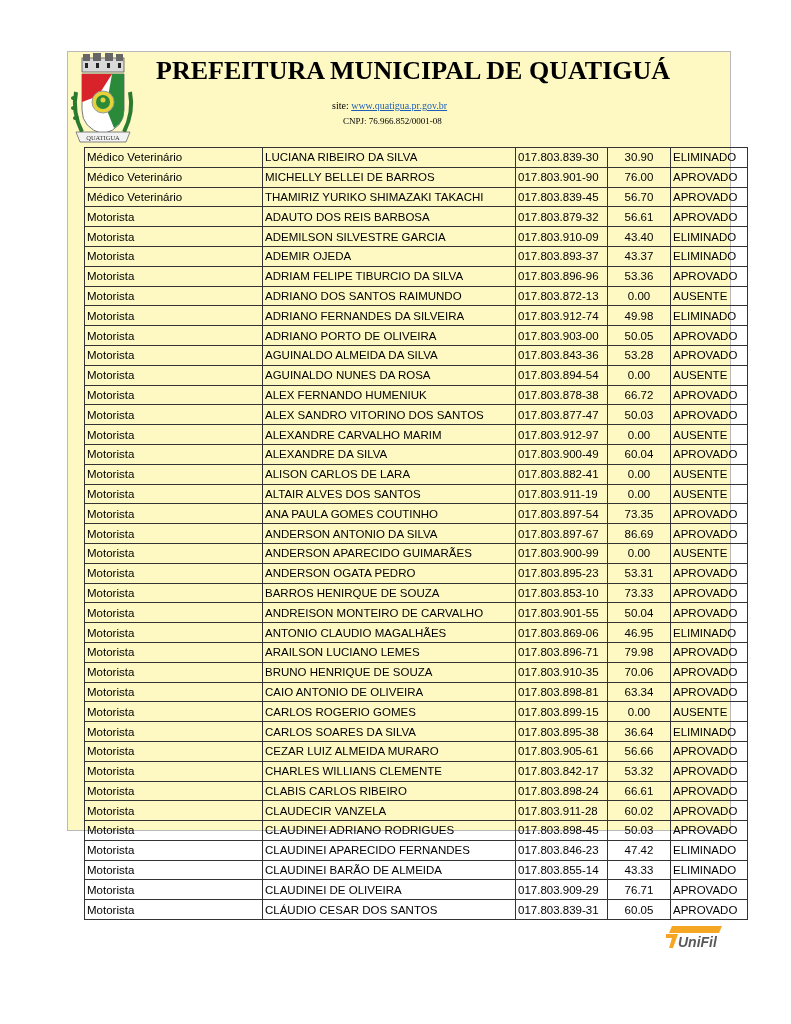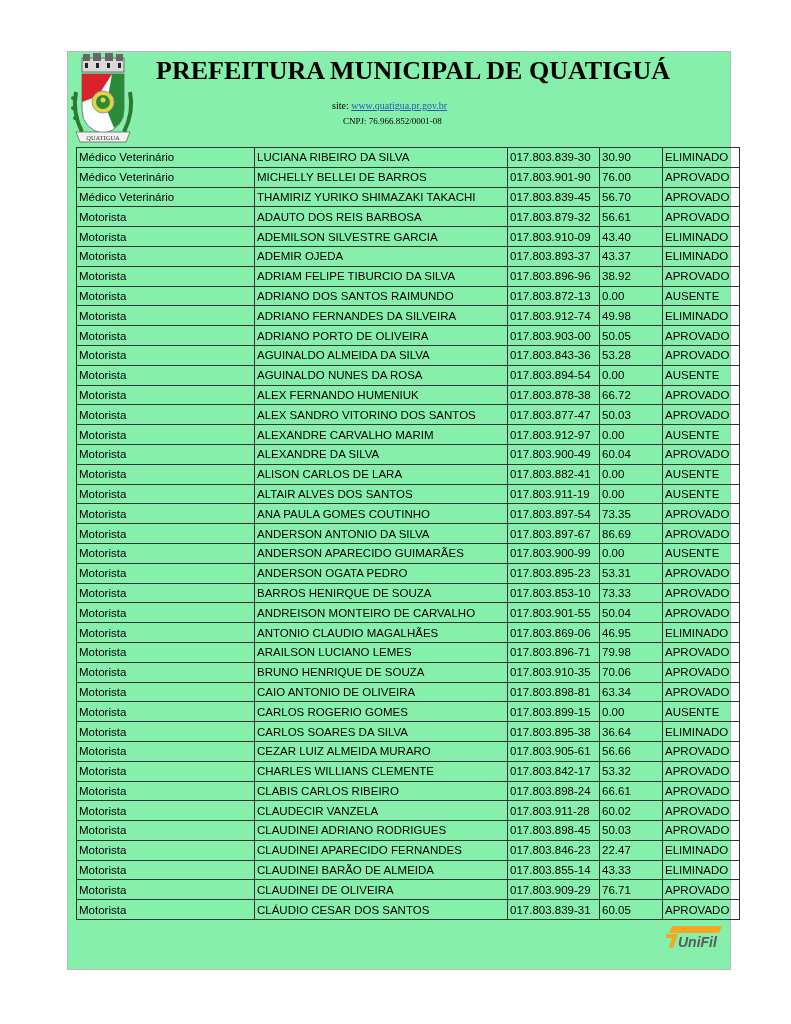--- a/index.html
+++ b/index.html
@@ -1,19 +1,19 @@
 <!DOCTYPE html>
 <html><head>
   <meta charset="utf-8">
   <style>
     html, body { margin: 0; padding: 0; background: #ffffff; }
     body { width: 791px; height: 1024px; position: relative; overflow: hidden; }
     .page {
-      position: absolute; left: 67px; top: 51px; width: 664px; height: 919px;
-      border: 1px solid #b9b9b9; box-sizing: border-box; background: #86efac;
+      position: absolute; left: 67px; top: 51px; width: 664px; height: 780px;
+      border: 1px solid #b9b9b9; box-sizing: border-box; background: #fef9c3;
     }
     .header { position: absolute; left: 0; top: 0; width: 662px; height: 95px; }
     .crest { position: absolute; left: 0px; top: 0px; width: 70px; height: 93px; }
     .title {
       position: absolute; left: 88px; top: 4px; width: 560px;
       font-family: "Liberation Serif", serif; font-weight: bold; font-size: 26px;
       color: #000; letter-spacing: 0px; white-space: nowrap; line-height: 30px;
     }
     .address {
       position: absolute; left: 120px; top: 32px; width: 540px;
@@ -25,34 +25,34 @@
       font-family: "Liberation Serif", serif; font-size: 10px; color: #000;
       white-space: nowrap; line-height: 18px;
     }
     .site a { color: #1f5fb5; text-decoration: underline; }
     .cnpj {
       position: absolute; left: 275px; top: 63px;
       font-family: Liberation Serif, serif; font-size: 9px; color: #000;
       white-space: nowrap; line-height: 12px;
     }
     table.results {
-      position: absolute; left: 8px; top: 95px; width: 663px;
+      position: absolute; left: 16px; top: 95px; width: 663px;
       border-collapse: collapse; table-layout: fixed;
       font-family: "Liberation Sans", sans-serif; font-size: 11.5px; color: #000;
     }
     table.results td {
       border: 1px solid #333; height: 18.8px; padding: 0 2px; white-space: nowrap;
       overflow: hidden; line-height: 18px;
     }
     col.c1 { width: 178px; }
     col.c2 { width: 253px; }
     col.c3 { width: 92px; }
     col.c4 { width: 63px; }
     col.c5 { width: 77px; }
-    td.score { text-align: left; }
+    td.score { text-align: center; }
     .footer-page {
       position: absolute; left: 0; top: 887px; width: 580px; text-align: center;
       font-family: "Liberation Sans", sans-serif; font-size: 10px; color: #222;
     }
     .unifil { position: absolute; left: 596px; top: 872px; width: 62px; height: 26px; }
   </style>
 </head>
 <body>
 
 <div class="page">
@@ -140,21 +140,21 @@
           <td>Motorista</td>
           <td>ADEMIR OJEDA</td>
           <td>017.803.893-37</td>
           <td class="score">43.37</td>
           <td>ELIMINADO</td>
         </tr>
         <tr>
           <td>Motorista</td>
           <td>ADRIAM FELIPE TIBURCIO DA SILVA</td>
           <td>017.803.896-96</td>
-          <td class="score">38.92</td>
+          <td class="score">53.36</td>
           <td>APROVADO</td>
         </tr>
         <tr>
           <td>Motorista</td>
           <td>ADRIANO DOS SANTOS RAIMUNDO</td>
           <td>017.803.872-13</td>
           <td class="score">0.00</td>
           <td>AUSENTE</td>
         </tr>
         <tr>
@@ -343,21 +343,21 @@
           <td>Motorista</td>
           <td>CLAUDINEI ADRIANO RODRIGUES</td>
           <td>017.803.898-45</td>
           <td class="score">50.03</td>
           <td>APROVADO</td>
         </tr>
         <tr>
           <td>Motorista</td>
           <td>CLAUDINEI APARECIDO FERNANDES</td>
           <td>017.803.846-23</td>
-          <td class="score">22.47</td>
+          <td class="score">47.42</td>
           <td>ELIMINADO</td>
         </tr>
         <tr>
           <td>Motorista</td>
           <td>CLAUDINEI BARÃO DE ALMEIDA</td>
           <td>017.803.855-14</td>
           <td class="score">43.33</td>
           <td>ELIMINADO</td>
         </tr>
         <tr>

